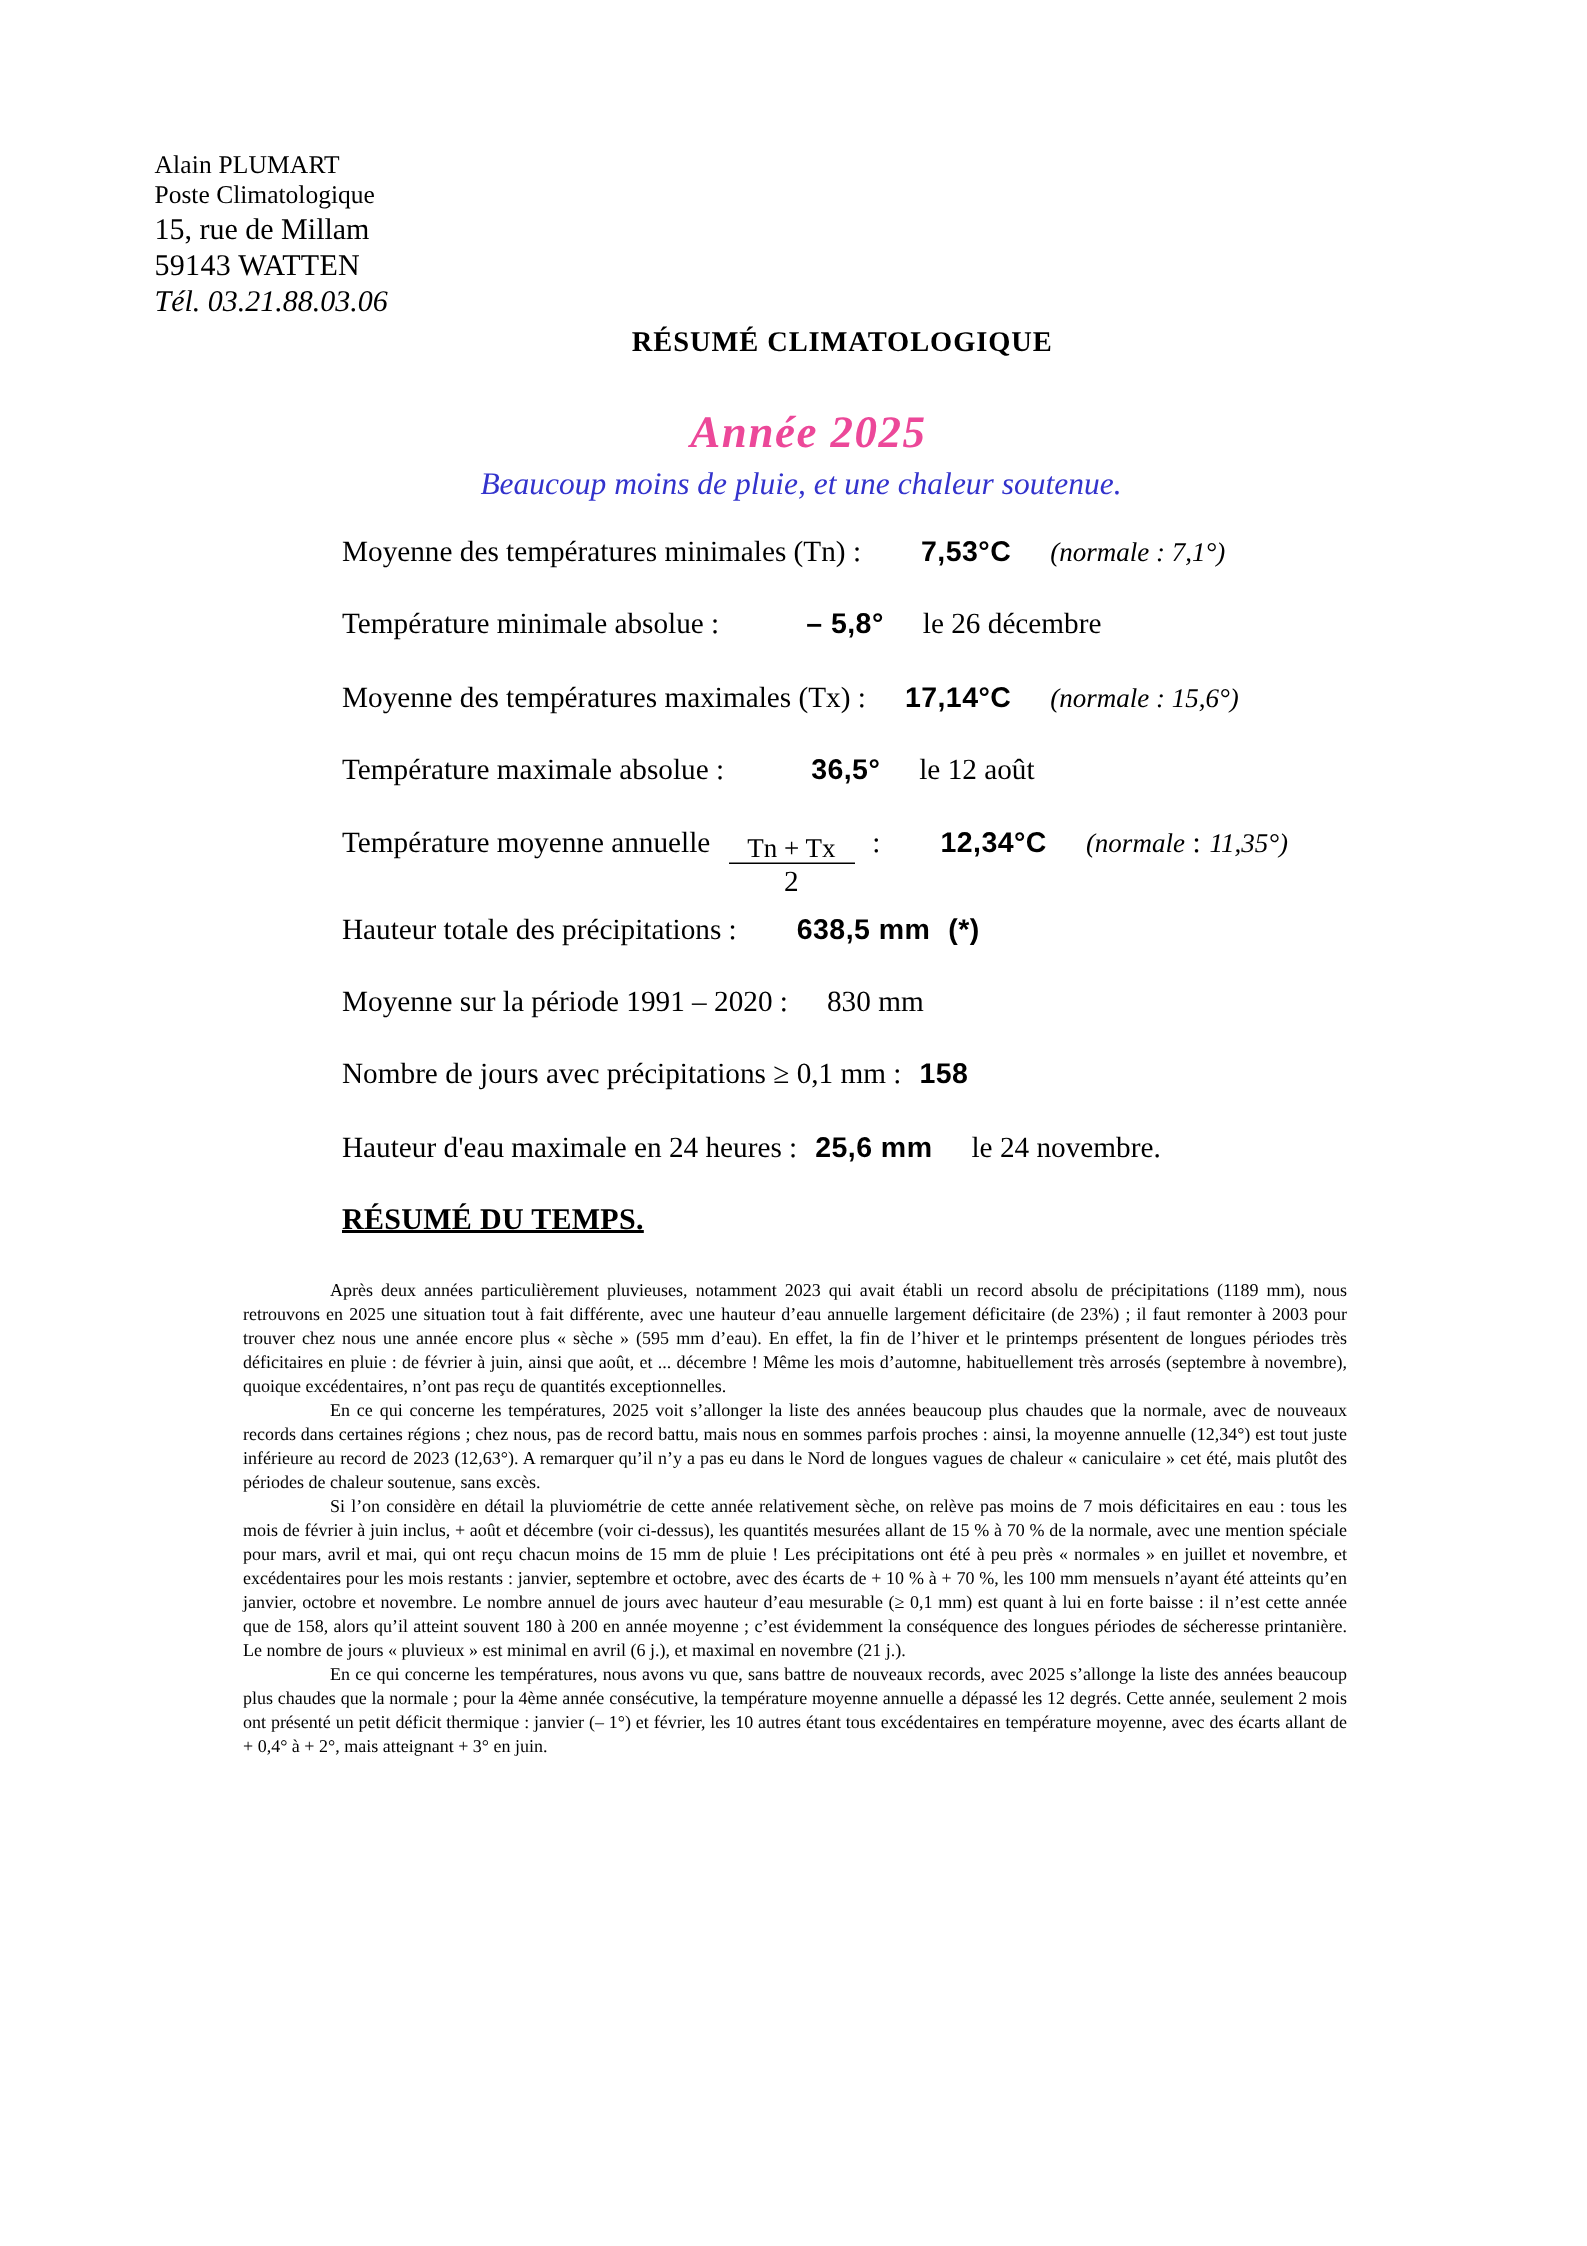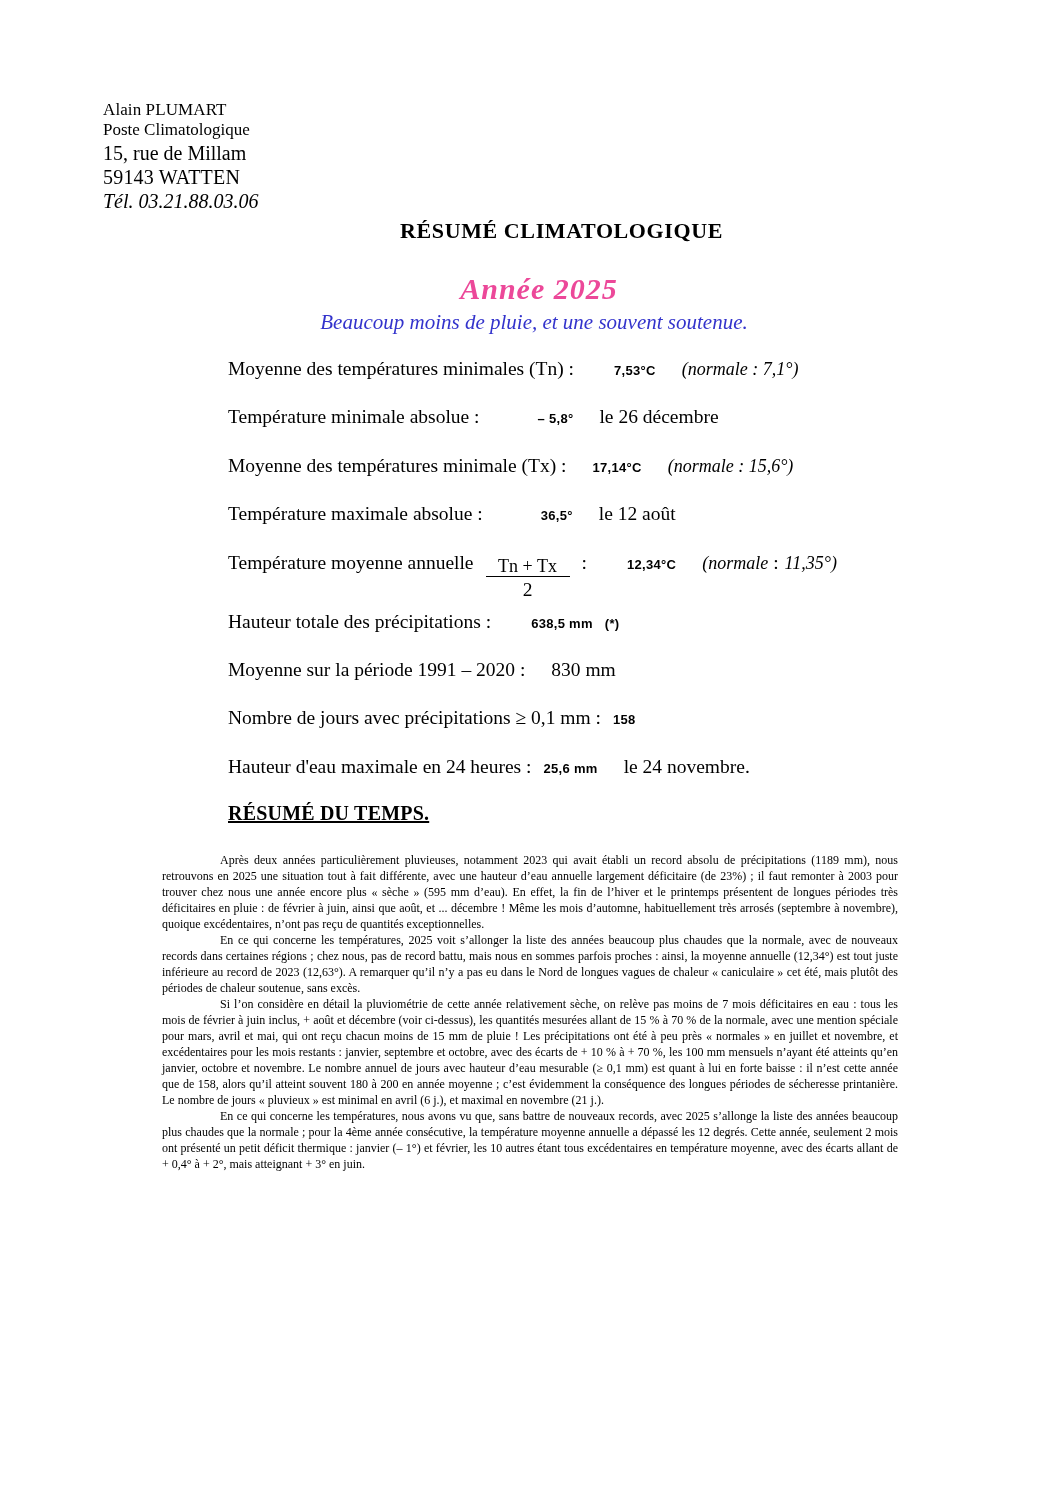--- a/index.html
+++ b/index.html
@@ -48,21 +48,21 @@
     font-style: italic;
   }
 
   
   .doc-title {
     position: absolute;
     left: 0;
     top: 218px;
     width: 1058px;
     text-align: center;
-    font-size: 22px;
+    font-size: 19px;
     font-weight: bold;
     letter-spacing: 0.6px;
     padding-left: 65px;
     box-sizing: border-box;
   }
   .year-title {
     position: absolute;
     left: 0;
     top: 272px;
     width: 1058px;
@@ -97,21 +97,21 @@
     position: relative;
     font-size: 19.5px;
     line-height: 1.15;
     margin-bottom: 26px;
     white-space: nowrap;
   }
   .lbl { font-family: "Liberation Serif", "DejaVu Serif", serif; }
   .val {
     font-family: "Liberation Sans", "DejaVu Sans", sans-serif;
     font-weight: bold;
-    font-size: 13px;
+    font-size: 19px;
     letter-spacing: 0.3px;
   }
   .norm {
     font-style: italic;
     font-size: 18px;
   }
   .sp-sm { display: inline-block; width: 12px; }
   .sp-md { display: inline-block; width: 26px; }
   .sp-lg { display: inline-block; width: 40px; }
   .sp-xl { display: inline-block; width: 58px; }
@@ -176,34 +176,34 @@
   <div class="letterhead">
     <div class="lh-name">Alain PLUMART</div>
     <div class="lh-sub">Poste Climatologique</div>
     <div class="lh-street">15, rue de Millam</div>
     <div class="lh-city">59143  WATTEN</div>
     <div class="lh-tel">Tél. 03.21.88.03.06</div>
   </div>
 
   <div class="doc-title">RÉSUMÉ  CLIMATOLOGIQUE</div>
   <div class="year-title" style="color: #ec4899;">Année  2025</div>
-  <div class="subtitle" style="color: rgb(51, 51, 204);">Beaucoup moins de pluie,  et une souvent soutenue.</div>
+  <div class="subtitle" style="color: rgb(51, 51, 204);">Beaucoup moins de pluie,  et une chaleur soutenue.</div>
 
   <div class="stats">
 
     <div class="stat-row">
       <span class="lbl">Moyenne des températures minimales (Tn) :</span><span class="sp-lg"></span><span class="val">7,53°C</span><span class="sp-md"></span><span class="norm">(normale : 7,1°)</span>
     </div>
 
     <div class="stat-row">
       <span class="lbl">Température minimale absolue :</span><span class="sp-xl"></span><span class="val">– 5,8°</span><span class="sp-md"></span><span class="lbl">le  26 décembre</span>
     </div>
 
     <div class="stat-row">
-      <span class="lbl">Moyenne des températures minimale  (Tx) :</span><span class="sp-md"></span><span class="val">17,14°C</span><span class="sp-md"></span><span class="norm">(normale : 15,6°)</span>
+      <span class="lbl">Moyenne des températures maximales  (Tx) :</span><span class="sp-md"></span><span class="val">17,14°C</span><span class="sp-md"></span><span class="norm">(normale : 15,6°)</span>
     </div>
 
     <div class="stat-row">
       <span class="lbl">Température maximale absolue :</span><span class="sp-xl"></span><span class="val">36,5°</span><span class="sp-md"></span><span class="lbl">le  12 août</span>
     </div>
 
     <div class="stat-row" style="margin-bottom:34px;margin-top:24px;">
       <span class="lbl">Température moyenne annuelle</span><span class="sp-sm"></span><span class="frac"><span class="num">Tn + Tx</span><span class="den">2</span></span><span class="sp-sm"></span><span class="lbl">:</span><span class="sp-lg"></span><span class="val">12,34°C</span><span class="sp-md"></span><span class="norm">(normale</span><span class="sp-sm" style="width:5px;"></span><span>:</span><span class="sp-sm" style="width:6px;"></span><span class="norm">11,35°)</span>
     </div>
 

